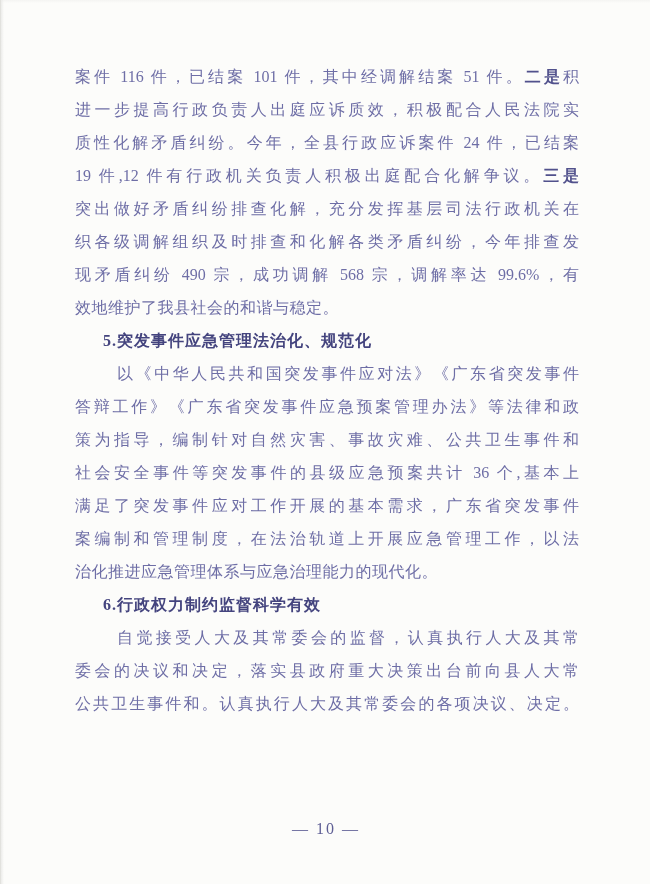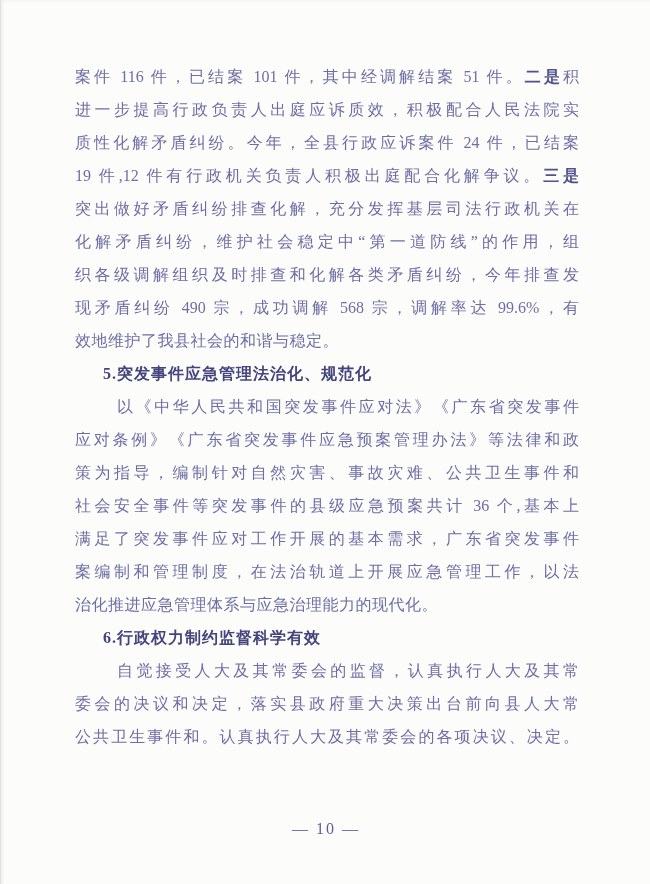--- a/index.html
+++ b/index.html
@@ -74,27 +74,26 @@
 </head>
 <body>
 
 <div class="scan-page">
   <div class="text-block">
       <div class="line"><span>案件 116 件，已结案 101 件，其中经调解结案 51 件。</span><span class="em">二是</span><span>积</span></div>
       <div class="line"><span>进一步提高行政负责人出庭应诉质效，积极配合人民法院实</span></div>
       <div class="line"><span>质性化解矛盾纠纷。今年，全县行政应诉案件 24 件，已结案</span></div>
       <div class="line"><span>19 件,12 件有行政机关负责人积极出庭配合化解争议。</span><span class="em">三是</span></div>
       <div class="line"><span>突出做好矛盾纠纷排查化解，充分发挥基层司法行政机关在</span></div>
-      <div class="line"><span>化解矛盾纠纷，维护社会稳定中“第一道防线”的作用，组</span></div>
       <div class="line"><span>织各级调解组织及时排查和化解各类矛盾纠纷，今年排查发</span></div>
       <div class="line"><span>现矛盾纠纷 490 宗，成功调解 568 宗，调解率达 99.6%，有</span></div>
       <div class="line short"><span>效地维护了我县社会的和谐与稳定。</span></div>
       <div class="line heading"><span>5.突发事件应急管理法治化、规范化</span></div>
       <div class="line indent"><span>以《中华人民共和国突发事件应对法》《广东省突发事件</span></div>
-      <div class="line"><span>应对条例》《广东省突发事件应急预案管理办法》等法律和政</span></div>
+      <div class="line"><span>答辩工作》《广东省突发事件应急预案管理办法》等法律和政</span></div>
       <div class="line"><span>策为指导，编制针对自然灾害、事故灾难、公共卫生事件和</span></div>
       <div class="line"><span>社会安全事件等突发事件的县级应急预案共计 36 个,基本上</span></div>
       <div class="line"><span>满足了突发事件应对工作开展的基本需求，广东省突发事件</span></div>
       <div class="line"><span>案编制和管理制度，在法治轨道上开展应急管理工作，以法</span></div>
       <div class="line short"><span>治化推进应急管理体系与应急治理能力的现代化。</span></div>
       <div class="line heading"><span>6.行政权力制约监督科学有效</span></div>
       <div class="line indent"><span>自觉接受人大及其常委会的监督，认真执行人大及其常</span></div>
       <div class="line"><span>委会的决议和决定，落实县政府重大决策出台前向县人大常</span></div>
       <div class="line"><span>公共卫生事件和。认真执行人大及其常委会的各项决议、决定。</span></div>
     </div>

